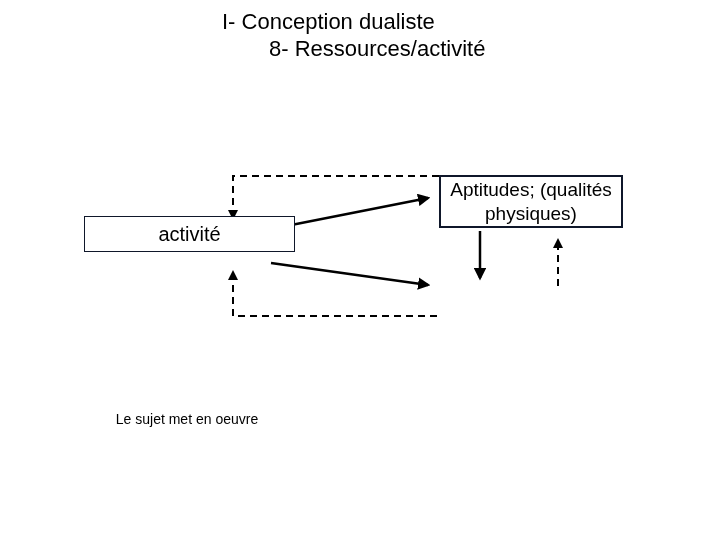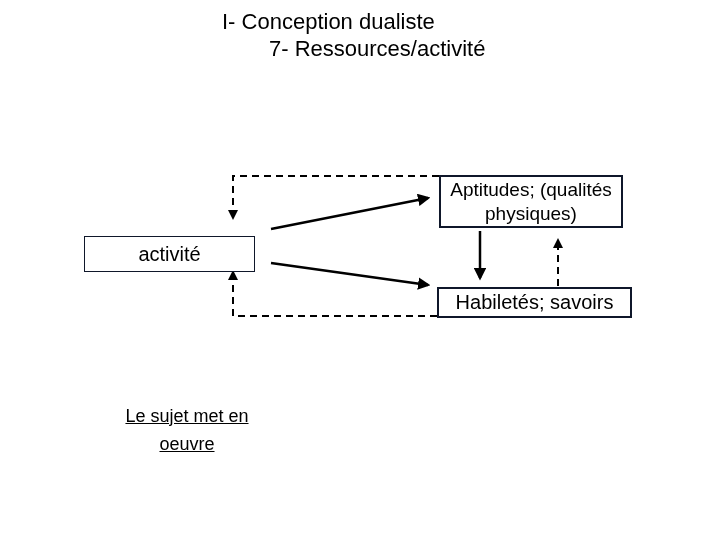--- a/index.html
+++ b/index.html
@@ -30,22 +30,22 @@
     position: absolute;
     border: 2px solid #0f172a;
     background: #ffffff;
     display: flex;
     align-items: center;
     justify-content: center;
     text-align: center;
     box-sizing: border-box;
   }
   #activity-box {
-    left: 84px; top: 236px;
-    width: 171px; height: 36px;
+    left: 84px; top: 216px;
+    width: 211px; height: 36px;
     border-width: 1px;
     font-size: 20px;
   }
   #aptitudes-box {
     left: 439px; top: 175px;
     width: 184px; height: 53px;
     font-size: 19px;
     line-height: 24px;
     padding: 0 2px;
   }
@@ -67,41 +67,40 @@
   }
   #connector-svg .dashed {
     stroke: #000000;
     stroke-width: 2;
     stroke-dasharray: 7 5;
     fill: none;
   }
 
   .caption {
     position: absolute;
-    font-size: 18px;
-    line-height: 28px;
-    text-decoration: underline;
+    font-size: 14px;
+    line-height: 34px;
   }
   #caption-left {
     left: 97px; top: 402px;
     width: 180px;
     text-align: center;
   }
   #caption-right {
     left: 417px; top: 426px;
     white-space: nowrap;
   }
 </style>
 </head>
 <body>
 
 <div id="slide">
 
   <div class="abs title-line" id="title-line-1">I- Conception dualiste</div>
-  <div class="abs title-line" id="title-line-2">7- Ressources/activité</div>
+  <div class="abs title-line" id="title-line-2">8- Ressources/activité</div>
 
   <svg id="connector-svg" viewBox="0 0 720 540" xmlns="http://www.w3.org/2000/svg">
     <defs>
       <marker id="arrowhead" viewBox="0 0 10 10" refX="8" refY="5" markerWidth="5" markerHeight="5" orient="auto">
         <path d="M0,0 L10,5 L0,10 z" fill="#000000"></path>
       </marker>
     </defs>
 
     <path class="dashed" d="M 439 176 H 233 V 218" marker-end="url(#arrowhead)"></path>
 
@@ -117,20 +116,17 @@
   </svg>
 
   <div class="dbox" id="activity-box">
     <span>activité</span>
   </div>
 
   <div class="dbox" id="aptitudes-box">
     <span>Aptitudes; (qualités physiques)</span>
   </div>
 
-  <div class="dbox" id="skills-box">
-    <span>Habiletés; savoirs</span>
-  </div>
 
   <div class="caption" id="caption-left">Le sujet met en oeuvre</div>
 
 
 </div>
 
 </body></html>

